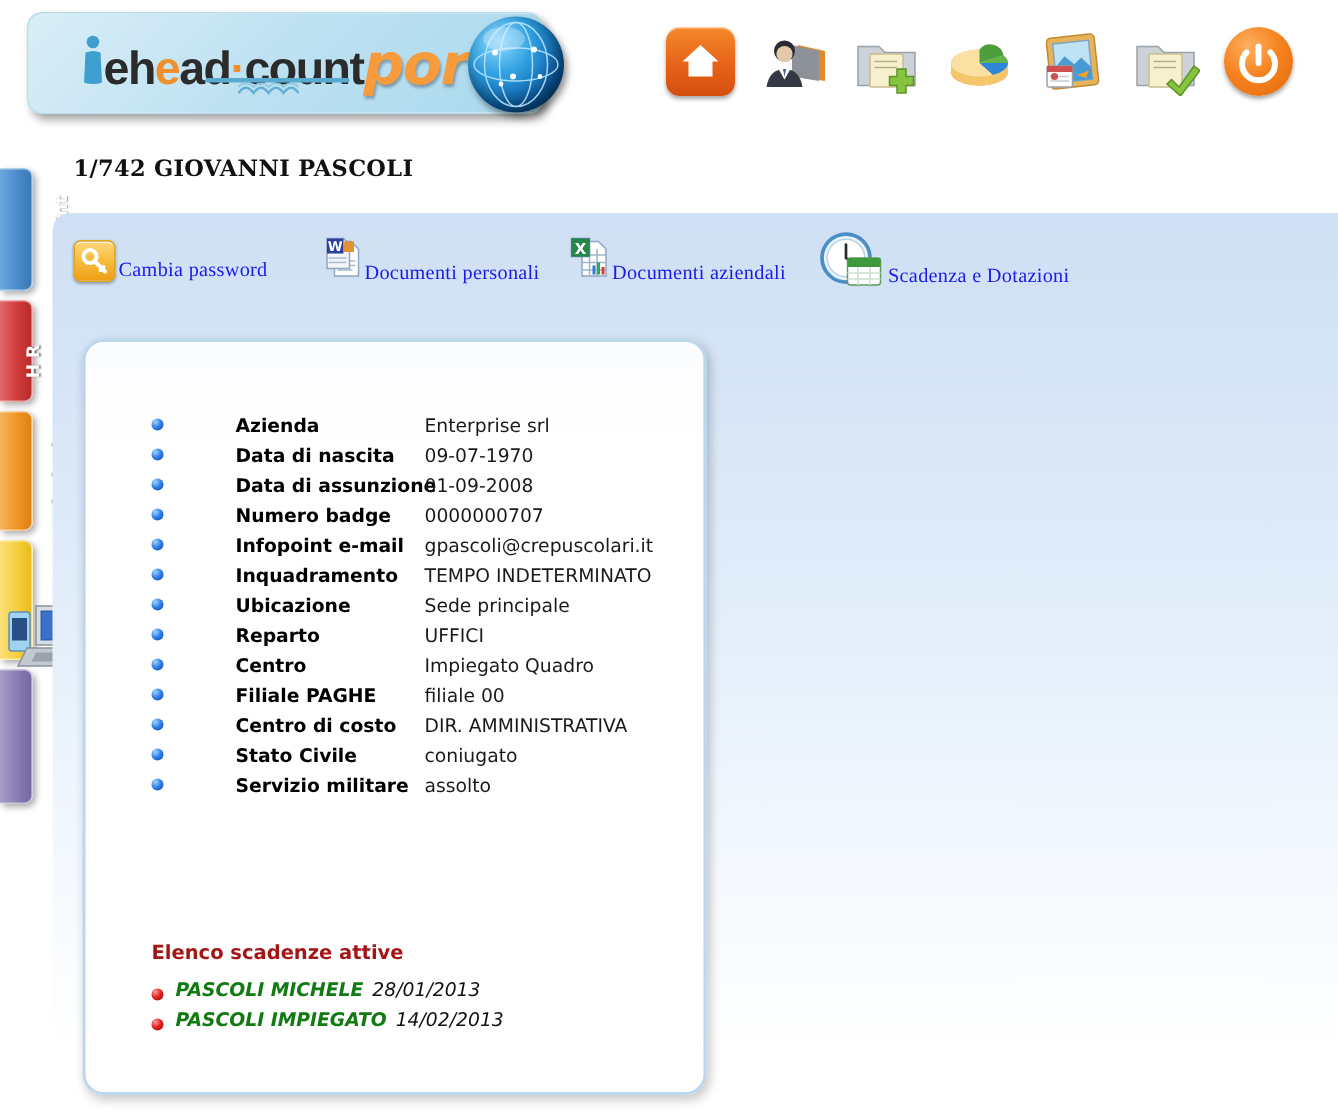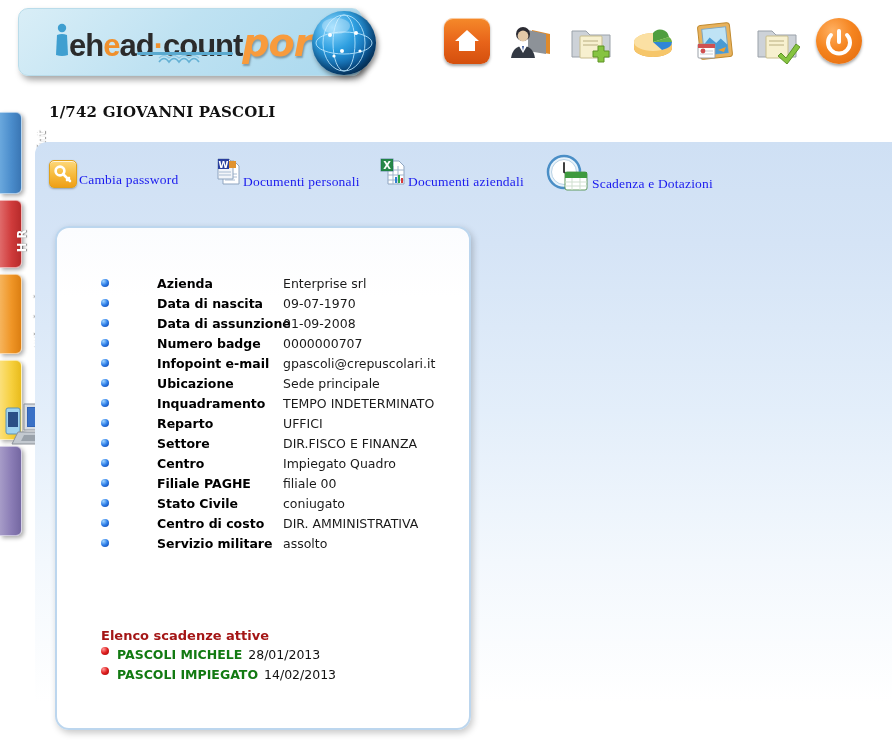--- a/index.html
+++ b/index.html
@@ -139,21 +139,21 @@
     width:126px;flex:0 0 126px;
     font-size:12.5px;font-weight:bold;color:#000000;margin-left:40px;
   }
   .f-value{font-size:12.5px;color:#1a1a1a;}
 
   
   #scadenze{position:absolute;left:44px;top:400px;}
   #scad-title{
     font-size:13px;font-weight:bold;color:#a41616;margin-bottom:4px;
   }
-  .scad-row{height:20px;display:flex;align-items:flex-start;white-space:nowrap;}
+  .scad-row{height:20px;display:flex;align-items:flex-end;white-space:nowrap;font-style:italic;}
   .bullet-red{
     width:8px;height:8px;border-radius:50%;flex:0 0 8px;margin-right:8px;
     background:radial-gradient(circle at 32% 28%,#ff9a9a 0%,#e02020 48%,#9b0606 100%);
   }
   .scad-name{font-size:12.5px;font-weight:bold;color:#127a12;margin-right:6px;}
   .scad-date{font-size:12.5px;color:#111111;}
 </style>
 </head>
 <body>
 
@@ -413,57 +413,52 @@
         <span class="f-label">Numero badge</span>
         <span class="f-value">0000000707</span>
       </div>
       <div class="field">
         <span class="bullet"></span>
         <span class="f-label">Infopoint e-mail</span>
         <span class="f-value">gpascoli@crepuscolari.it</span>
       </div>
       <div class="field">
         <span class="bullet"></span>
+        <span class="f-label">Inquadramento</span>
+        <span class="f-value">TEMPO INDETERMINATO</span>
+      </div>
+      <div class="field">
+        <span class="bullet"></span>
         <span class="f-label">Ubicazione</span>
         <span class="f-value">Sede principale</span>
       </div>
       <div class="field">
         <span class="bullet"></span>
-        <span class="f-label">Inquadramento</span>
-        <span class="f-value">TEMPO INDETERMINATO</span>
-      </div>
-      <div class="field">
-        <span class="bullet"></span>
         <span class="f-label">Reparto</span>
         <span class="f-value">UFFICI</span>
       </div>
       <div class="field">
         <span class="bullet"></span>
-        <span class="f-label">Settore</span>
-        <span class="f-value">DIR.FISCO E FINANZA</span>
-      </div>
-      <div class="field">
-        <span class="bullet"></span>
         <span class="f-label">Centro</span>
         <span class="f-value">Impiegato Quadro</span>
       </div>
       <div class="field">
         <span class="bullet"></span>
         <span class="f-label">Filiale PAGHE</span>
         <span class="f-value">filiale 00</span>
       </div>
       <div class="field">
         <span class="bullet"></span>
+        <span class="f-label">Centro di costo</span>
+        <span class="f-value">DIR. AMMINISTRATIVA</span>
+      </div>
+      <div class="field">
+        <span class="bullet"></span>
         <span class="f-label">Stato Civile</span>
         <span class="f-value">coniugato</span>
-      </div>
-      <div class="field">
-        <span class="bullet"></span>
-        <span class="f-label">Centro di costo</span>
-        <span class="f-value">DIR. AMMINISTRATIVA</span>
       </div>
       <div class="field">
         <span class="bullet"></span>
         <span class="f-label">Servizio militare</span>
         <span class="f-value">assolto</span>
       </div>
     </div>
 
     <div id="scadenze">
       <div id="scad-title">Elenco scadenze attive</div>

